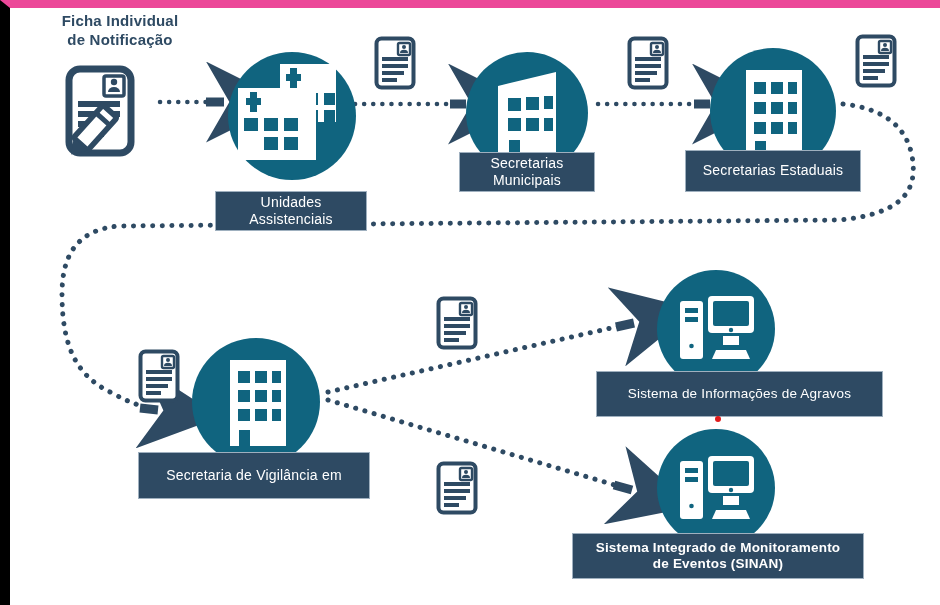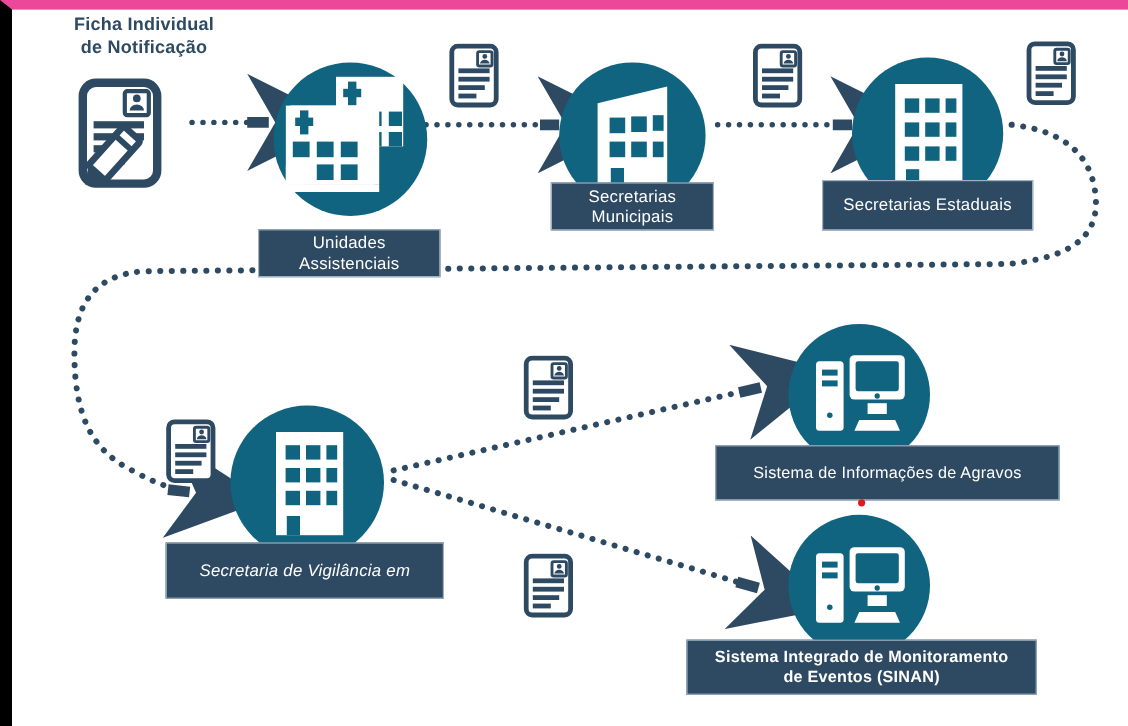--- a/index.html
+++ b/index.html
@@ -235,21 +235,21 @@
       <rect x="31" y="15" width="12" height="12" fill="#10647f"></rect>
       <rect x="48" y="15" width="9" height="12" fill="#10647f"></rect>
       <rect x="14" y="34" width="12" height="12" fill="#10647f"></rect>
       <rect x="31" y="34" width="12" height="12" fill="#10647f"></rect>
       <rect x="48" y="34" width="9" height="12" fill="#10647f"></rect>
       <rect x="14" y="53" width="12" height="12" fill="#10647f"></rect>
       <rect x="31" y="53" width="12" height="12" fill="#10647f"></rect>
       <rect x="48" y="53" width="9" height="12" fill="#10647f"></rect>
       <rect x="15" y="74" width="11" height="16" fill="#10647f"></rect>
     </svg>
-    <div class="labelbar" style="left:138px;top:448px;width:232px;height:47px;font-size:14px;font-style:italic;">
+    <div class="labelbar" style="left:138px;top:448px;width:232px;height:47px;font-size:14px;">
       <div>
         <div>Secretaria de Vigilância em</div>
       </div>
     </div>
   </div>
 
   <div class="docicon" style="left:436px;top:292px;">
     <svg width="42" height="54" viewBox="0 0 42 54">
       <rect x="2.5" y="2.5" width="37" height="49" rx="5" fill="#ffffff" stroke="#2e4a63" stroke-width="4"></rect>
       <rect x="24" y="7" width="12" height="12" rx="1.5" fill="#ffffff" stroke="#2e4a63" stroke-width="2.4"></rect>

